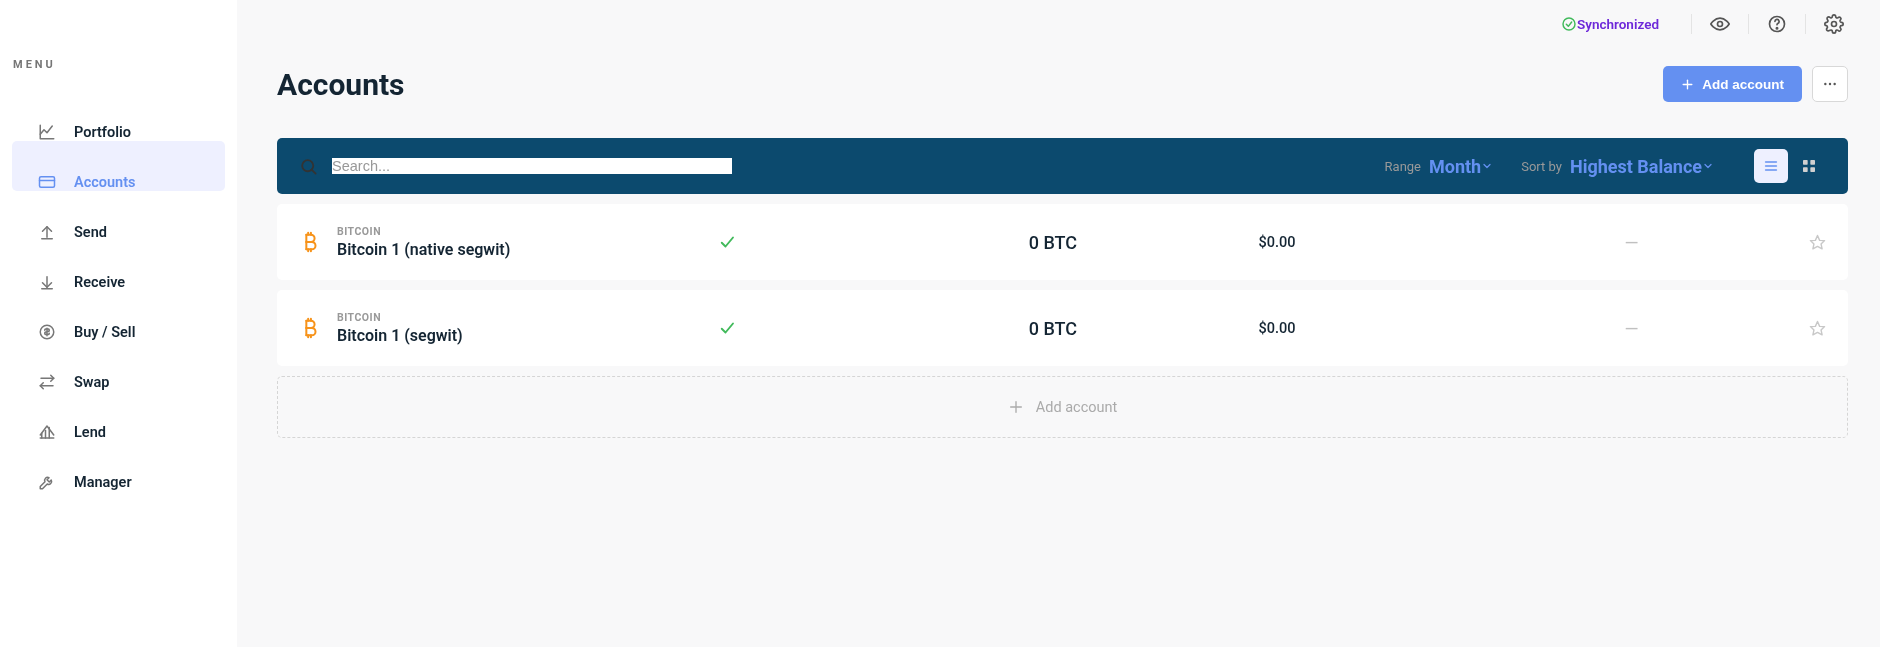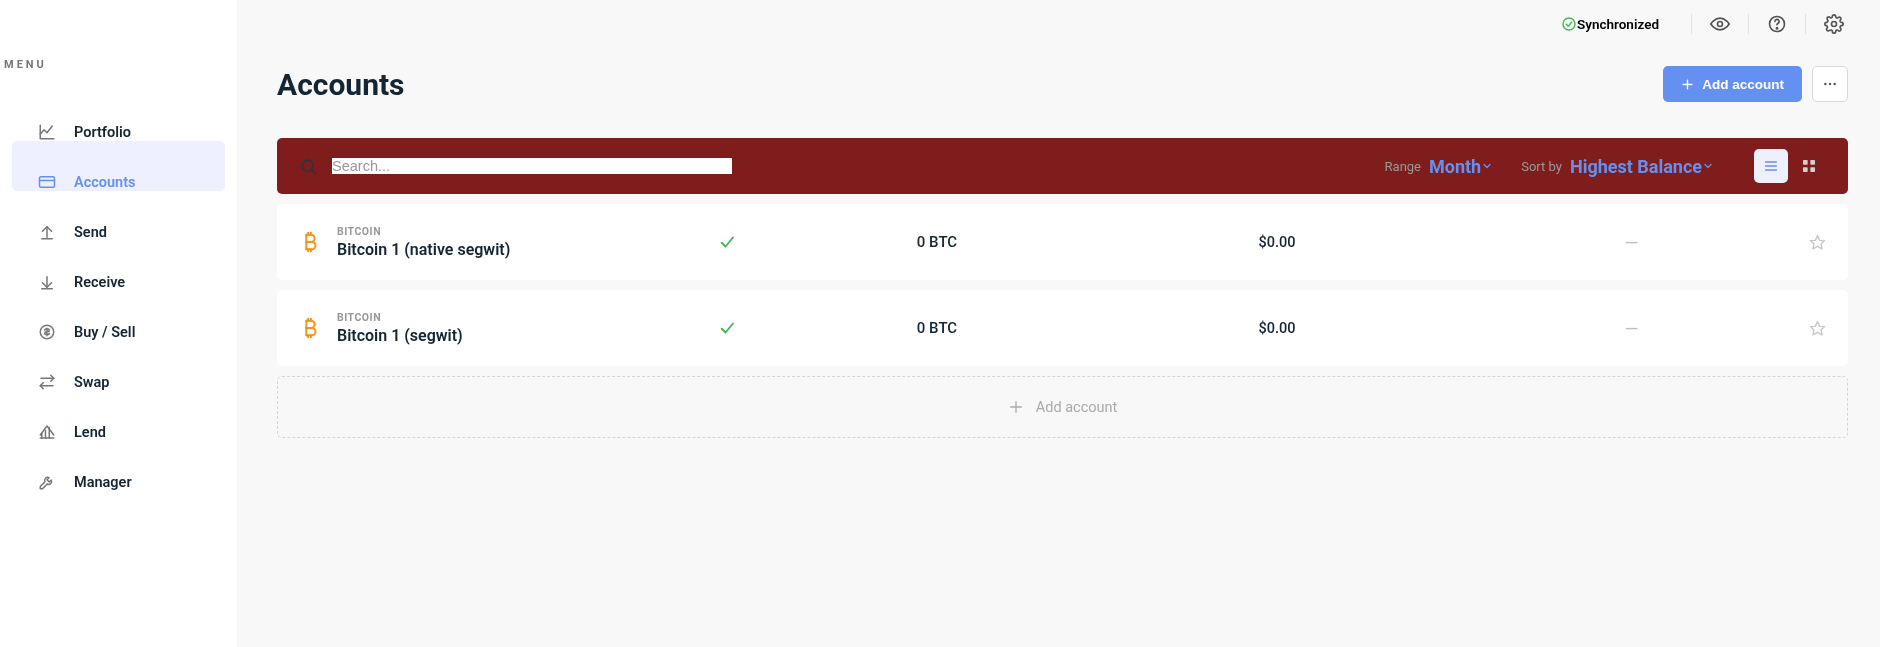--- a/index.html
+++ b/index.html
@@ -18,21 +18,21 @@
     width: 237px;
     background: #ffffff;
     flex-shrink: 0;
     padding-top: 58px;
   }
   .sidebar-header {
     font-size: 11px;
     font-weight: 700;
     letter-spacing: 3px;
     color: #767676;
-    padding-left: 4px;
+    padding-left: 13px;
     padding-bottom: 20px;
   }
   .sidebar-item {
     display: flex;
     align-items: flex-end;
     height: 50px;
     padding-left: 26px;
     margin: 0 12px;
     border-radius: 5px;
     cursor: pointer;
@@ -69,21 +69,21 @@
     justify-content: flex-end;
     padding-right: 32px;
     gap: 0;
   }
   .sync {
     display: flex;
     align-items: flex-start;
     gap: 0;
     font-size: 13.5px;
     font-weight: 600;
-    color: #000000;
+    color: #6d28d9;
     padding-right: 18px;
   }
   .sync .icon { color: #41ba5b; }
   .topbar-divider {
     width: 1px;
     height: 20px;
     background: #e4e4e4;
     margin: 0 14px;
   }
   .topbar .top-icon {
@@ -136,21 +136,21 @@
     color: #555;
   }
 
   
   .content {
     padding: 36px 32px 0 40px;
   }
 
   
   .filter-row {
-    background: #7f1d1d;
+    background: #0c4a6e;
     border-radius: 5px;
     height: 56px;
     display: flex;
     align-items: center;
     padding: 0 22px;
     margin-bottom: 10px;
   }
   .search-wrap {
     display: flex;
     align-items: center;
@@ -235,22 +235,22 @@
     color: #142533;
   }
   .check-col {
     width: 140px;
     display: flex;
     justify-content: center;
     color: #41ba5b;
   }
   .balance-col {
     width: 280px;
-    text-align: center;
-    font-size: 15px;
+    text-align: right;
+    font-size: 18px;
     font-weight: 500;
     color: #142533;
   }
   .value-col {
     width: 400px;
     text-align: center;
     font-size: 14.5px;
     font-weight: 500;
     color: #142533;
   }

